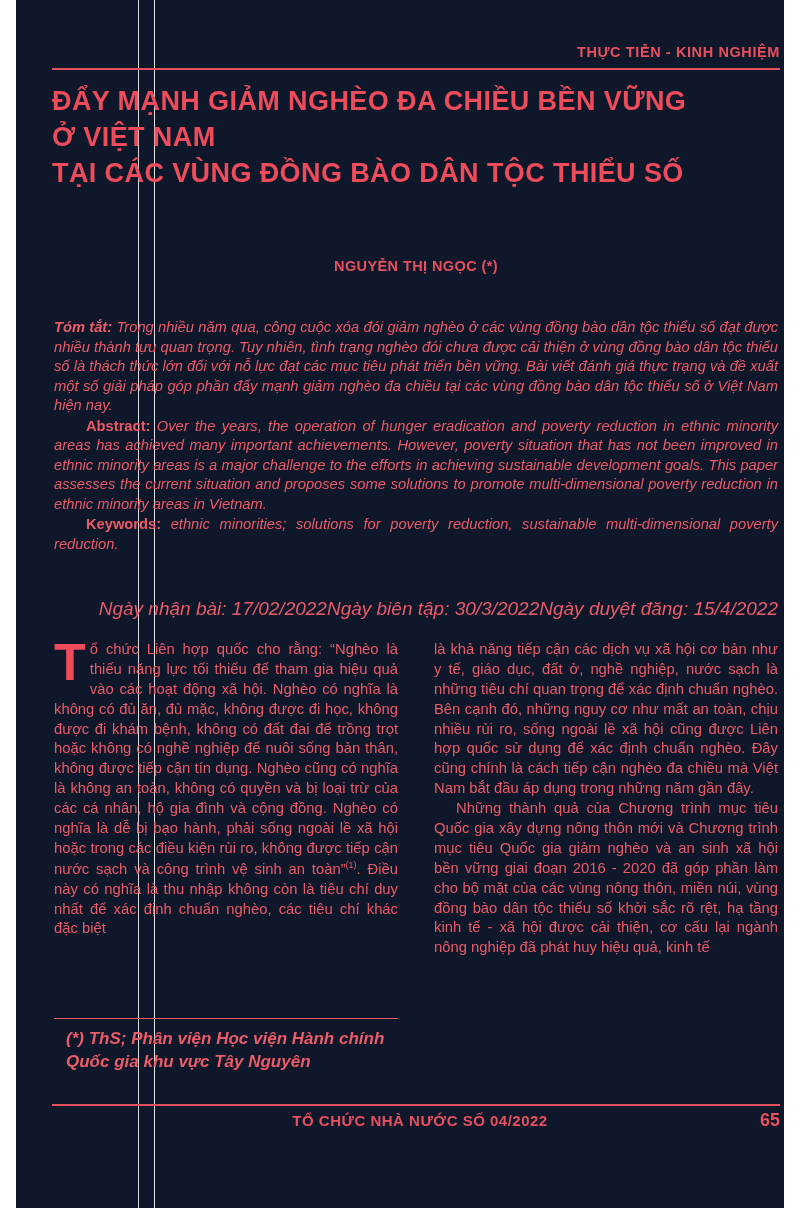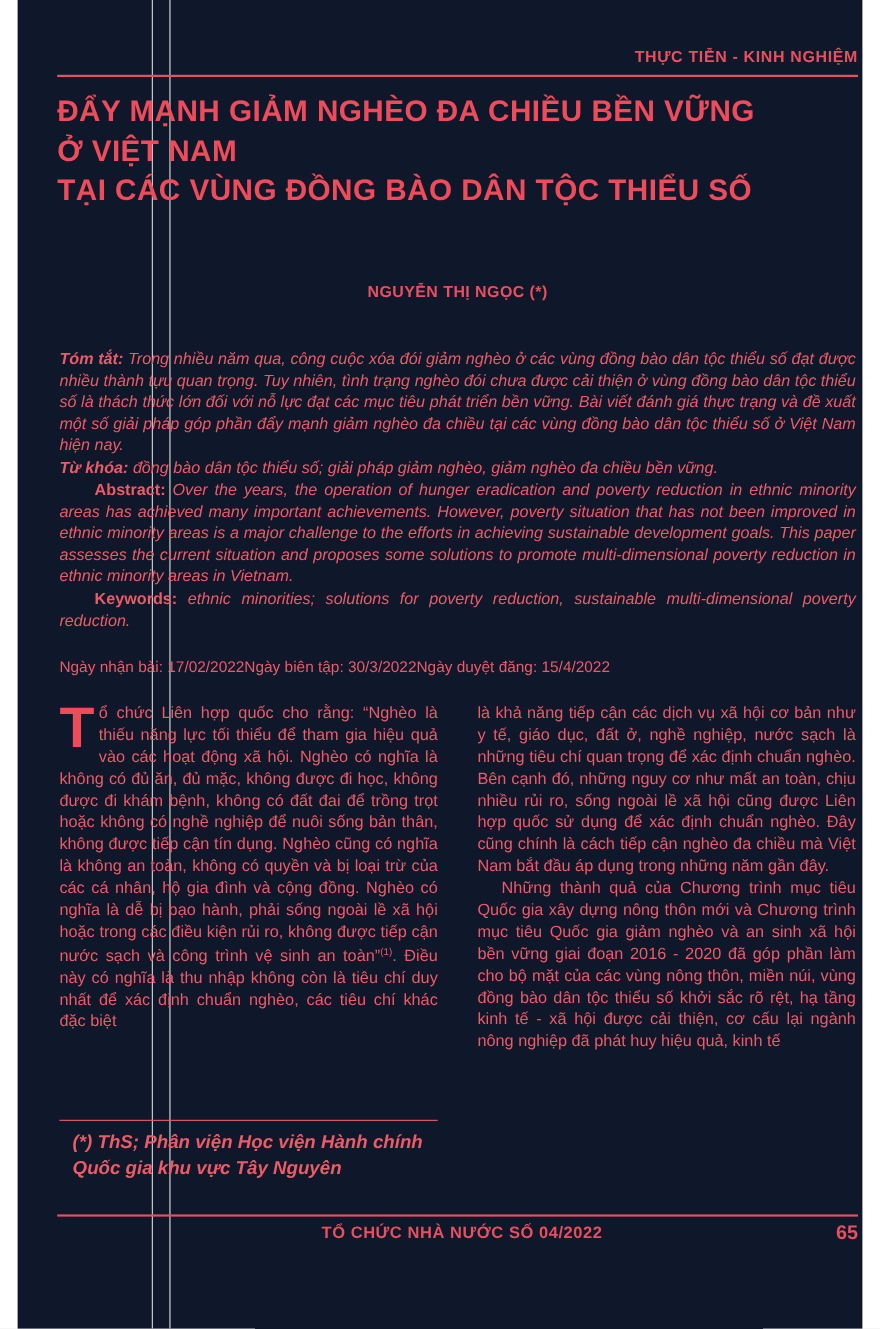--- a/index.html
+++ b/index.html
@@ -105,24 +105,25 @@
   }
   .abs .lead-i {
     font-weight: bold;
     font-style: italic;
   }
   .dates {
     position: absolute;
     left: 2px;
     right: 2px;
     top: 598px;
-    font-size: 14px;
+    font-size: 19px;
+    font-style: italic;
     color: #ec5b68;
     display: flex;
-    justify-content: flex-start;
+    justify-content: flex-end;
   }
   .dates span { white-space: nowrap; }
 
   
   .cols {
     position: absolute;
     left: 2px;
     top: 640px;
     width: 724px;
     height: 430px;
@@ -227,23 +228,20 @@
       <span class="ln">ĐẨY MẠNH GIẢM NGHÈO ĐA CHIỀU BỀN VỮNG</span>
       <span class="ln">Ở VIỆT NAM</span>
       <span class="ln">TẠI CÁC VÙNG ĐỒNG BÀO DÂN TỘC THIỂU SỐ</span>
     </div>
 
     <div class="author">NGUYỄN THỊ NGỌC (*)</div>
 
     <div class="abs">
       <p>
         <span class="lead-i">Tóm tắt:</span><span> Trong nhiều năm qua, công cuộc xóa đói giảm nghèo ở các vùng đồng bào dân tộc thiểu số đạt được nhiều thành tựu quan trọng. Tuy nhiên, tình trạng nghèo đói chưa được cải thiện ở vùng đồng bào dân tộc thiểu số là thách thức lớn đối với nỗ lực đạt các mục tiêu phát triển bền vững. Bài viết đánh giá thực trạng và đề xuất một số giải pháp góp phần đẩy mạnh giảm nghèo đa chiều tại các vùng đồng bào dân tộc thiểu số ở Việt Nam hiện nay.</span>
-      </p>
-      <p>
-        <span class="lead-i">Từ khóa:</span><span> đồng bào dân tộc thiểu số; giải pháp giảm nghèo, giảm nghèo đa chiều bền vững.</span>
       </p>
       <p>
         <span class="lead">Abstract:</span><span> Over the years, the operation of hunger eradication and poverty reduction in ethnic minority areas has achieved many important achievements. However, poverty situation that has not been improved in ethnic minority areas is a major challenge to the efforts in achieving sustainable development goals. This paper assesses the current situation and proposes some solutions to promote multi-dimensional poverty reduction in ethnic minority areas in Vietnam.</span>
       </p>
       <p>
         <span class="lead">Keywords:</span><span> ethnic minorities; solutions for poverty reduction, sustainable multi-dimensional poverty reduction.</span>
       </p>
     </div>
 
     <div class="dates">

